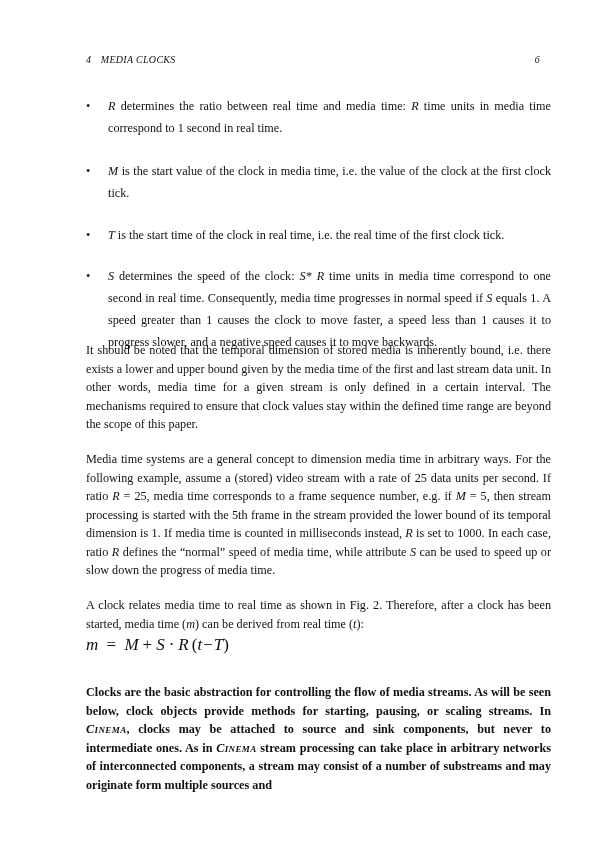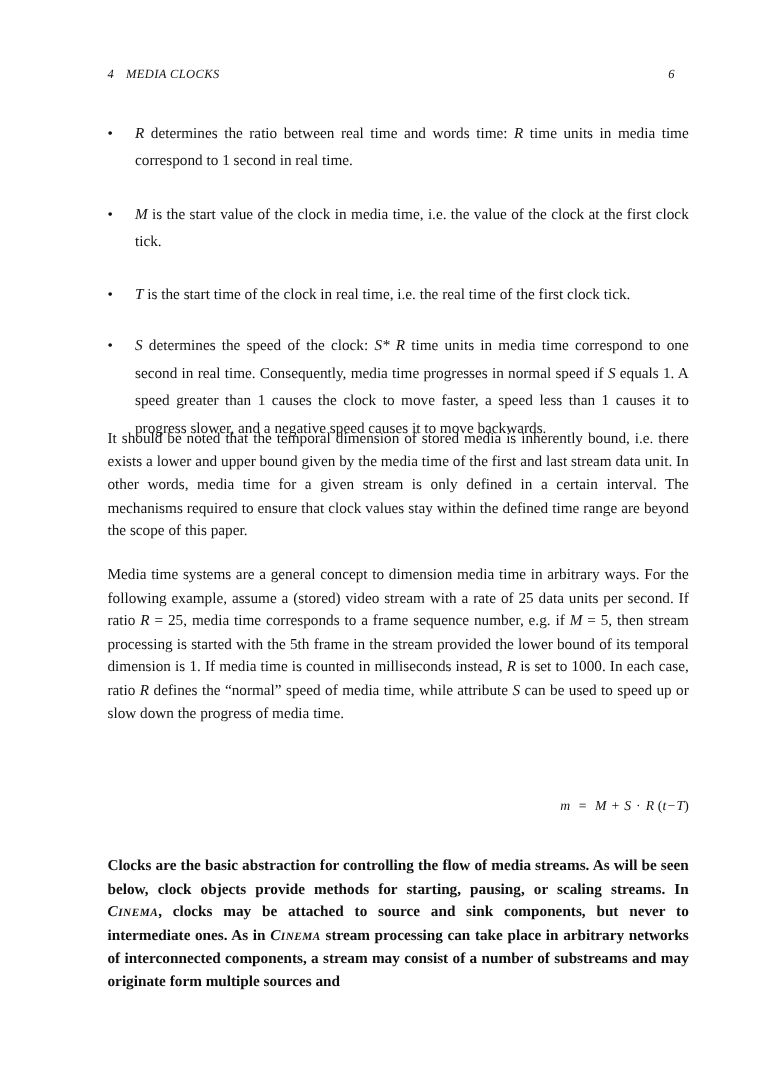--- a/index.html
+++ b/index.html
@@ -14,38 +14,38 @@
     font-size: 10px; font-style: italic; letter-spacing: 0.3px;
   }
   .running-head .sec-num { display: inline-block; width: 12px; }
   .running-head .page-num { position: absolute; right: 12px; top: 0; }
   .body-block { position: absolute; left: 74px; width: 465px; font-size: 12.2px; }
   .bullet-item { position: relative; padding-left: 22px; line-height: 22px; text-align: justify; }
   .bullet-item .bullet { position: absolute; left: 0; top: 0; }
   p.para { margin: 0; line-height: 18.5px; text-align: justify; }
   i.v { font-style: italic; }
   .sc { font-style: italic; font-variant: small-caps; letter-spacing: 0.4px; }
-  .equation { text-align: right; font-style: italic; font-size: 11px; line-height: 18px; }
+  .equation { text-align: left; font-style: italic; font-size: 17px; line-height: 18px; }
   .equation .op { font-style: normal; padding: 0 4px; }
 </style>
 </head>
 <body>
 
 <div class="page">
 
   <div class="running-head">
     <span class="sec-num">4</span>
     <span>MEDIA CLOCKS</span>
     <span class="page-num">6</span>
   </div>
 
   <div class="body-block" style="top:95px;">
     <div class="bullet-item">
       <span class="bullet">•</span>
-      <i class="v">R</i><span> determines the ratio between real time and words time: </span><i class="v">R</i><span> time units in media time correspond to 1 second in real time.</span>
+      <i class="v">R</i><span> determines the ratio between real time and media time: </span><i class="v">R</i><span> time units in media time correspond to 1 second in real time.</span>
     </div>
   </div>
 
   <div class="body-block" style="top:160px;">
     <div class="bullet-item">
       <span class="bullet">•</span>
       <i class="v">M</i><span> is the start value of the clock in media time, i.e. the value of the clock at the first clock tick.</span>
     </div>
   </div>
 
@@ -64,20 +64,23 @@
   </div>
 
   <div class="body-block" style="top:341px;">
     <p class="para">It should be noted that the temporal dimension of stored media is inherently bound, i.e. there exists a lower and upper bound given by the media time of the first and last stream data unit. In other words, media time for a given stream is only defined in a certain interval. The mechanisms required to ensure that clock values stay within the defined time range are beyond the scope of this paper.</p>
   </div>
 
   <div class="body-block" style="top:450px;">
     <p class="para"><span>Media time systems are a general concept to dimension media time in arbitrary ways. For the following example, assume a (stored) video stream with a rate of 25 data units per second. If ratio </span><i class="v">R</i><span> = 25, media time corresponds to a frame sequence number, e.g. if </span><i class="v">M</i><span> = 5, then stream processing is started with the 5th frame in the stream provided the lower bound of its temporal dimension is 1. If media time is counted in milliseconds instead, </span><i class="v">R</i><span> is set to 1000. In each case, ratio </span><i class="v">R</i><span> defines the “normal” speed of media time, while attribute </span><i class="v">S</i><span> can be used to speed up or slow down the progress of media time.</span></p>
   </div>
 
+  <div class="body-block" style="top:596px;">
+    <p class="para"><span>A clock relates media time to real time as shown in Fig. 2. Therefore, after a clock has been started, media time (</span><i class="v">m</i><span>) can be derived from real time (</span><i class="v">t</i><span>):</span></p>
+  </div>
 
   <div class="body-block equation" style="top:636px;">
     <span>m</span>
     <span class="op">=</span>
     <span>M</span><span class="op">+</span><span>S</span><span class="op">·</span><span>R</span><span style="font-style:normal;padding-left:3px;">(</span><span>t</span><span class="op" style="padding:0 1px;">−</span><span>T</span><span style="font-style:normal;">)</span>
   </div>
 
   <div class="body-block" style="top:683px;font-weight:bold;">
     <p class="para"><span>Clocks are the basic abstraction for controlling the flow of media streams. As will be seen below, clock objects provide methods for starting, pausing, or scaling streams. In </span><span class="sc">Cinema</span><span>, clocks may be attached to source and sink components, but never to intermediate ones. As in </span><span class="sc">Cinema</span><span> stream processing can take place in arbitrary networks of interconnected components, a stream may consist of a number of substreams and may originate form multiple sources and</span></p>
   </div>

